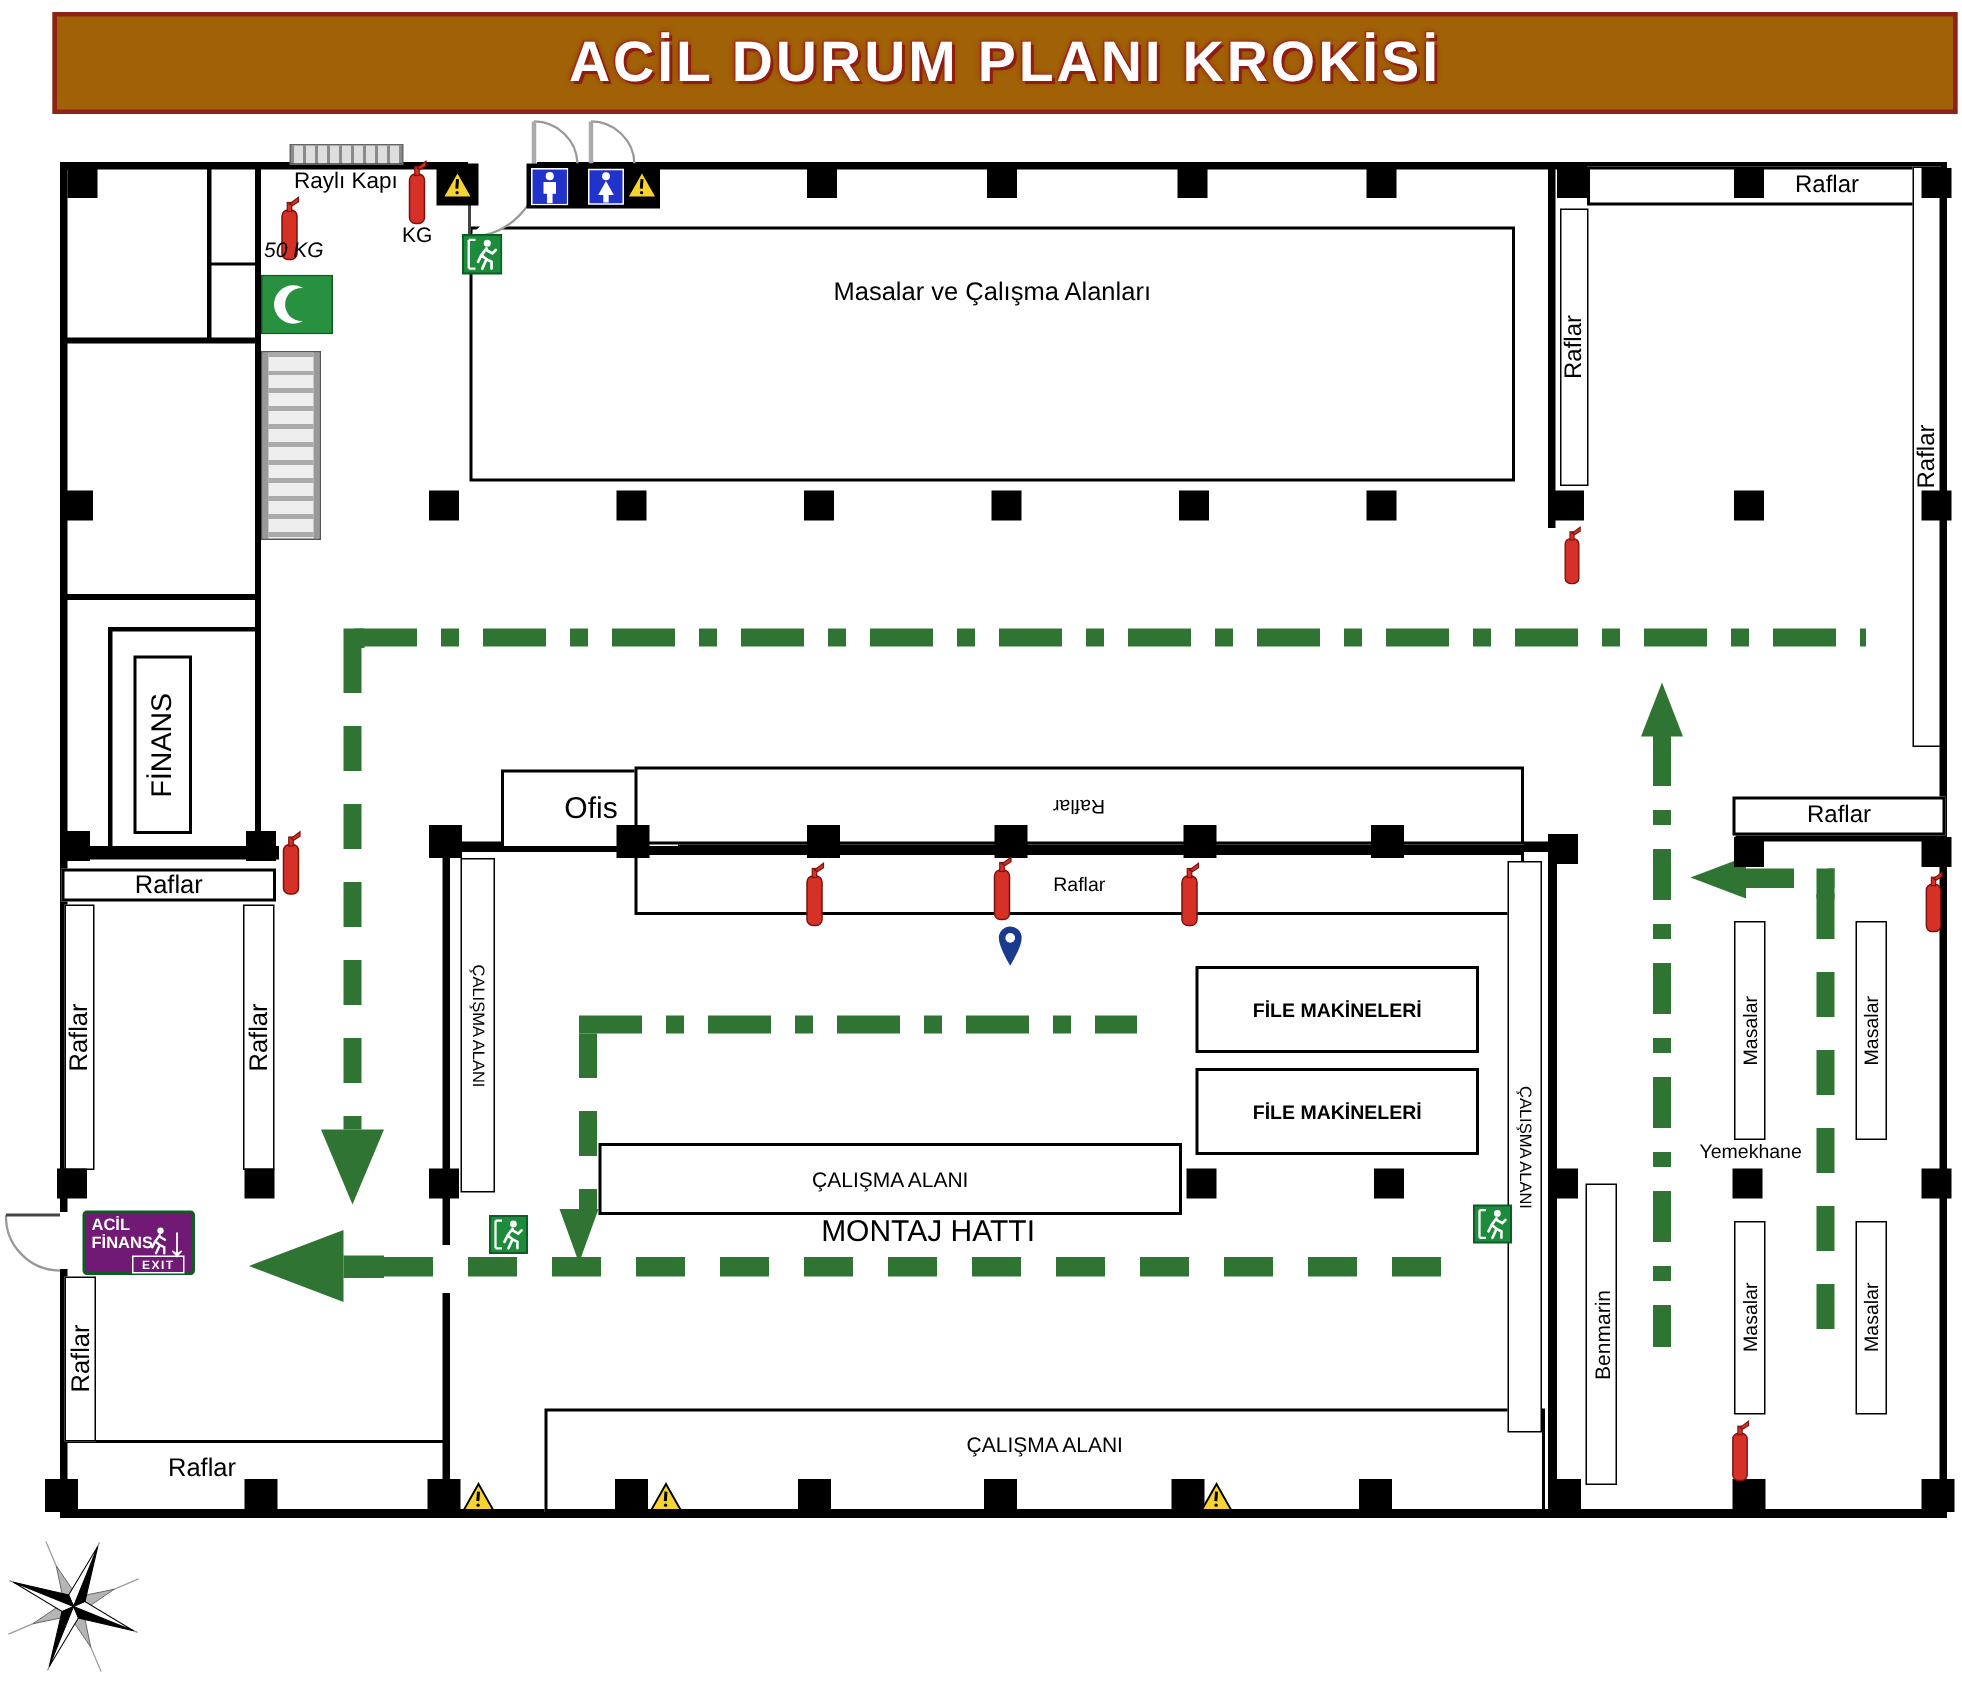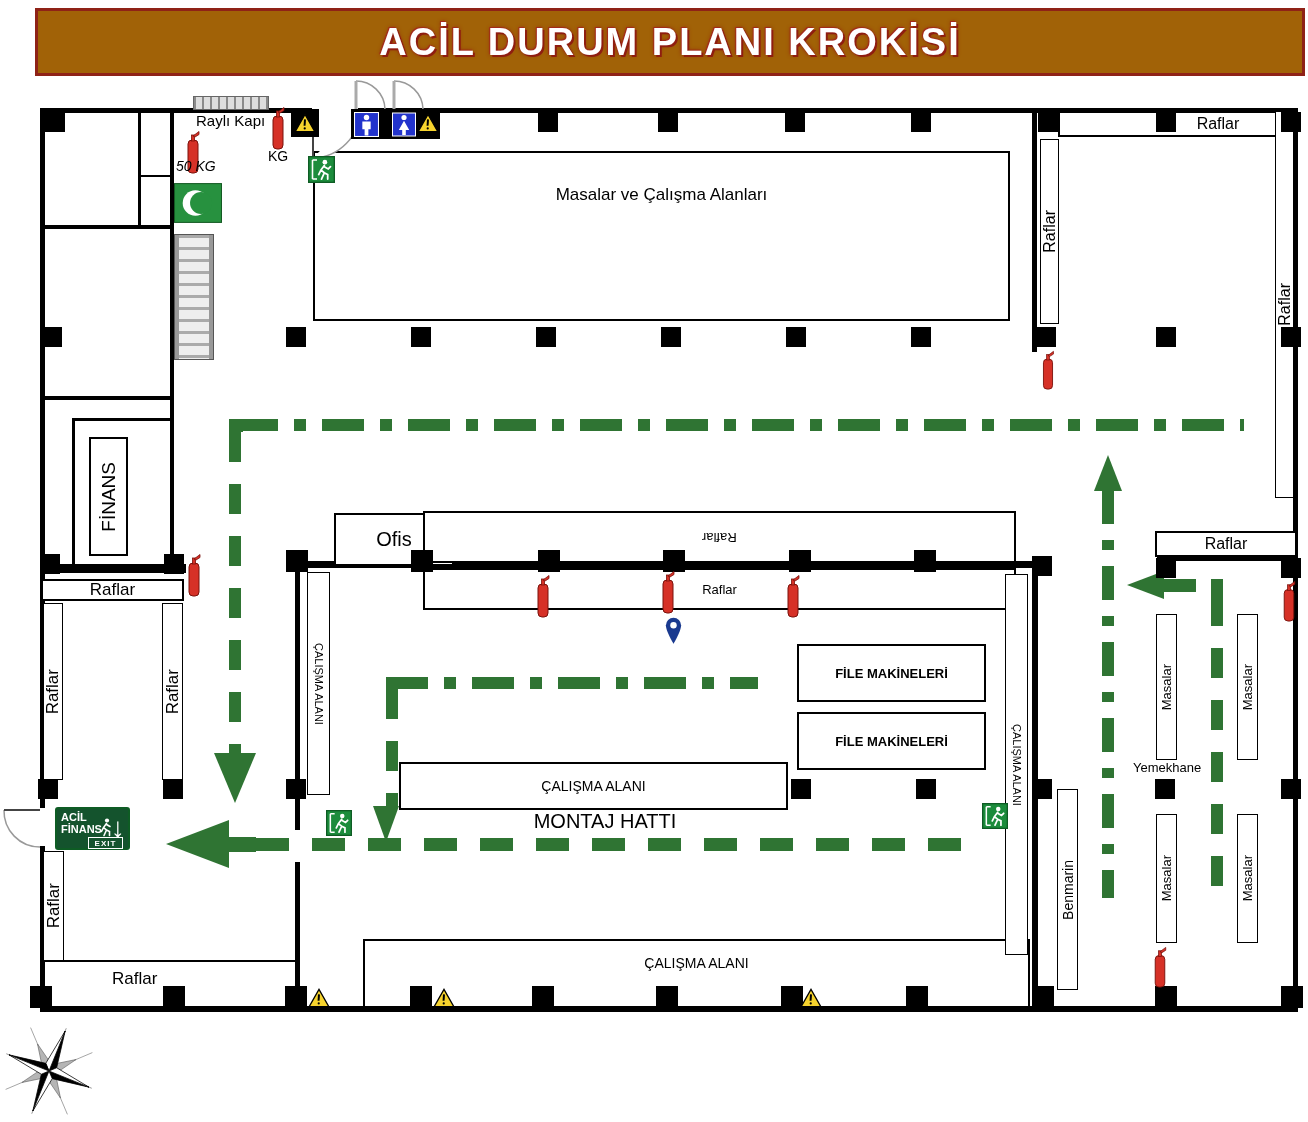--- a/index.html
+++ b/index.html
@@ -20,21 +20,21 @@
   .rh-dd{position:absolute;height:12px;background:repeating-linear-gradient(90deg,#2f7433 0 42px,transparent 42px 58px,#2f7433 58px 70px,transparent 70px 86px);}
   .rh-d{position:absolute;height:13px;background:repeating-linear-gradient(90deg,#2f7433 0 33px,transparent 33px 56px);}
   .rv-d{position:absolute;width:12px;background:repeating-linear-gradient(180deg,#2f7433 0 30px,transparent 30px 52px);}
   .rv-dd{position:absolute;width:12px;background:repeating-linear-gradient(180deg,#2f7433 0 34px,transparent 34px 50px,#2f7433 50px 60px,transparent 60px 76px);}
   .patch{position:absolute;background:#2f7433;}
   .tri{position:absolute;width:0;height:0;}
   .stairs{position:absolute;background:repeating-linear-gradient(180deg,#aaa 0 3px,#eee 3px 12px);
           border-left:4px solid #999;border-right:4px solid #999;outline:1px solid #555;box-sizing:border-box;}
   .rail{position:absolute;background:repeating-linear-gradient(90deg,#8a8a8a 0 2px,#ddd 2px 8px);border:1px solid #666;box-sizing:border-box;}
   .icon{position:absolute;}
-  .acil{position:absolute;background:#14532d;border:2px solid #0e5c24;border-radius:3px;box-sizing:border-box;}
+  .acil{position:absolute;background:#701a75;border:2px solid #0e5c24;border-radius:3px;box-sizing:border-box;}
   .acil .t1{position:absolute;left:4px;top:2px;font-size:11px;font-weight:bold;color:#fff;line-height:12px;}
   .acil .t2{position:absolute;left:4px;top:14px;font-size:11px;font-weight:bold;color:#fff;line-height:12px;}
   .acil .ex{position:absolute;left:3px;top:28px;width:33px;height:10px;border:1px solid #fff;color:#fff;
             font-size:8px;font-weight:bold;display:flex;align-items:center;justify-content:center;letter-spacing:1px;margin-left:28px;}
   .acil .ar{position:absolute;right:3px;top:0px;font-size:28px;font-weight:bold;color:#fff;line-height:38px;}
   .blacktile{position:absolute;background:#000;}
 </style>
 </head>
 <body>
 
@@ -203,21 +203,21 @@
 
   <div class="box" style="left:399px;top:762px;width:389px;height:48px;font-size:14px;">
     <span>ÇALIŞMA ALANI</span>
   </div>
   <div class="box" style="left:797px;top:644px;width:189px;height:58px;font-size:13px;font-weight:bold;">
     <span>FİLE MAKİNELERİ</span>
   </div>
   <div class="box" style="left:797px;top:712px;width:189px;height:58px;font-size:13px;font-weight:bold;">
     <span>FİLE MAKİNELERİ</span>
   </div>
-  <div class="lbl" style="left:520px;top:810px;width:170px;text-align:center;font-size:20px;">
+  <div class="lbl" style="left:520px;top:810px;width:170px;text-align:right;font-size:20px;">
     <span>MONTAJ HATTI</span>
   </div>
 
   <div class="box" style="left:363px;top:939px;width:667px;height:69px;align-items:flex-start;padding-top:14px;font-size:14px;">
     <span>ÇALIŞMA ALANI</span>
   </div>
 
   <div class="box thin" style="left:1005px;top:574px;width:23px;height:381px;font-size:11px;">
     <span class="vdown">ÇALIŞMA ALANI</span>
   </div>

